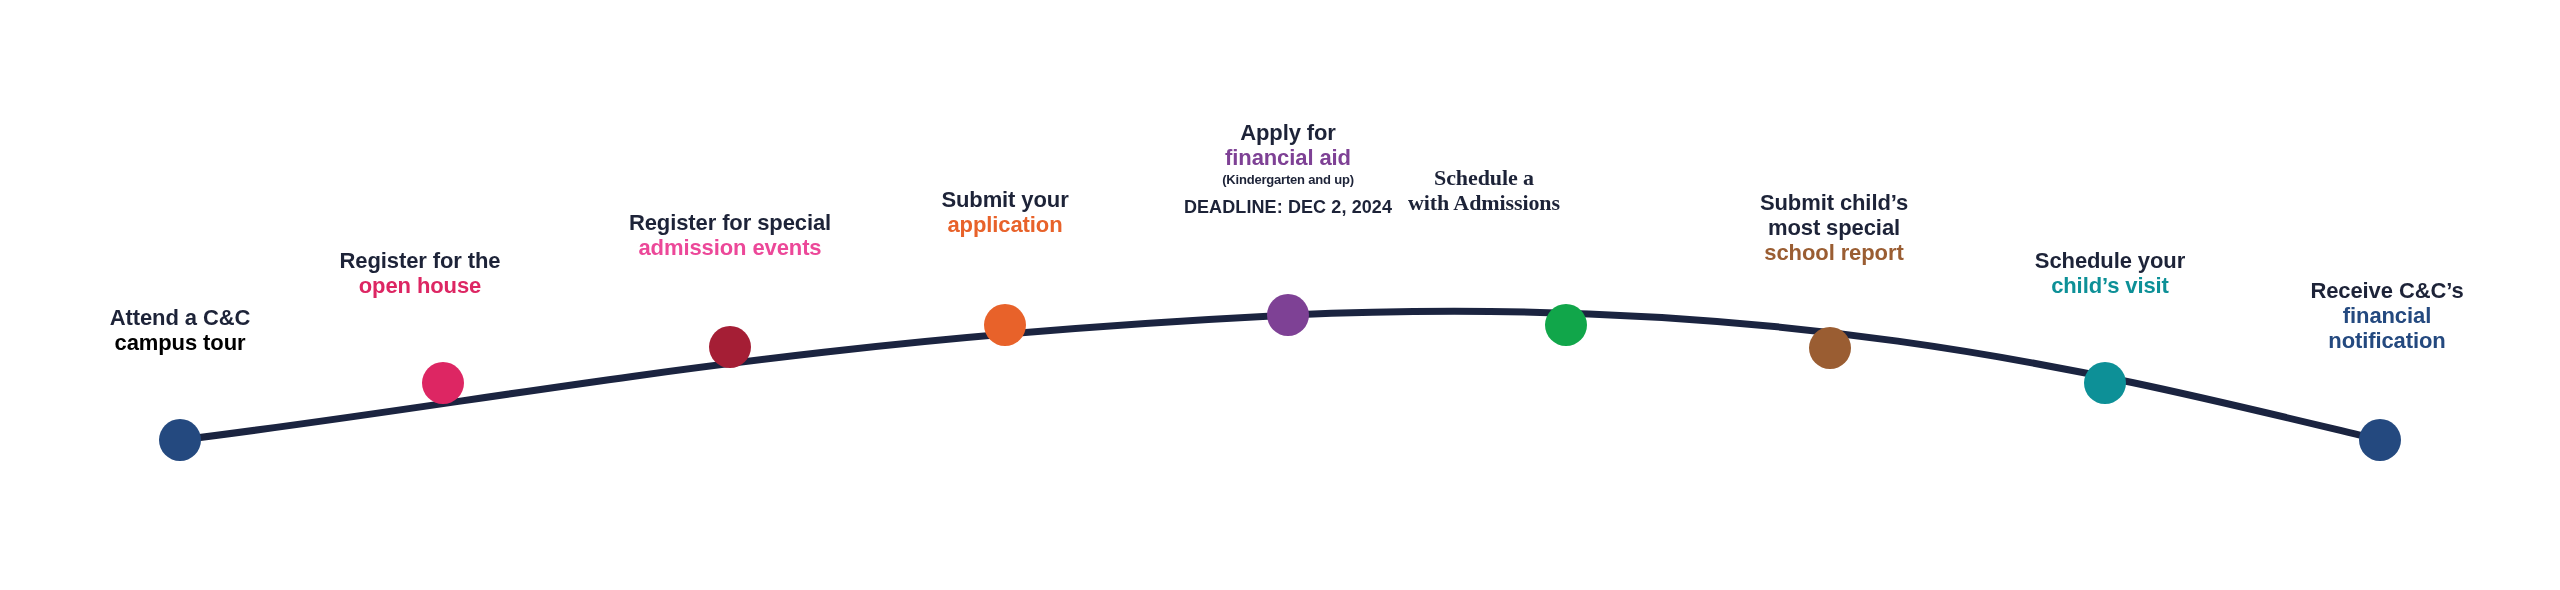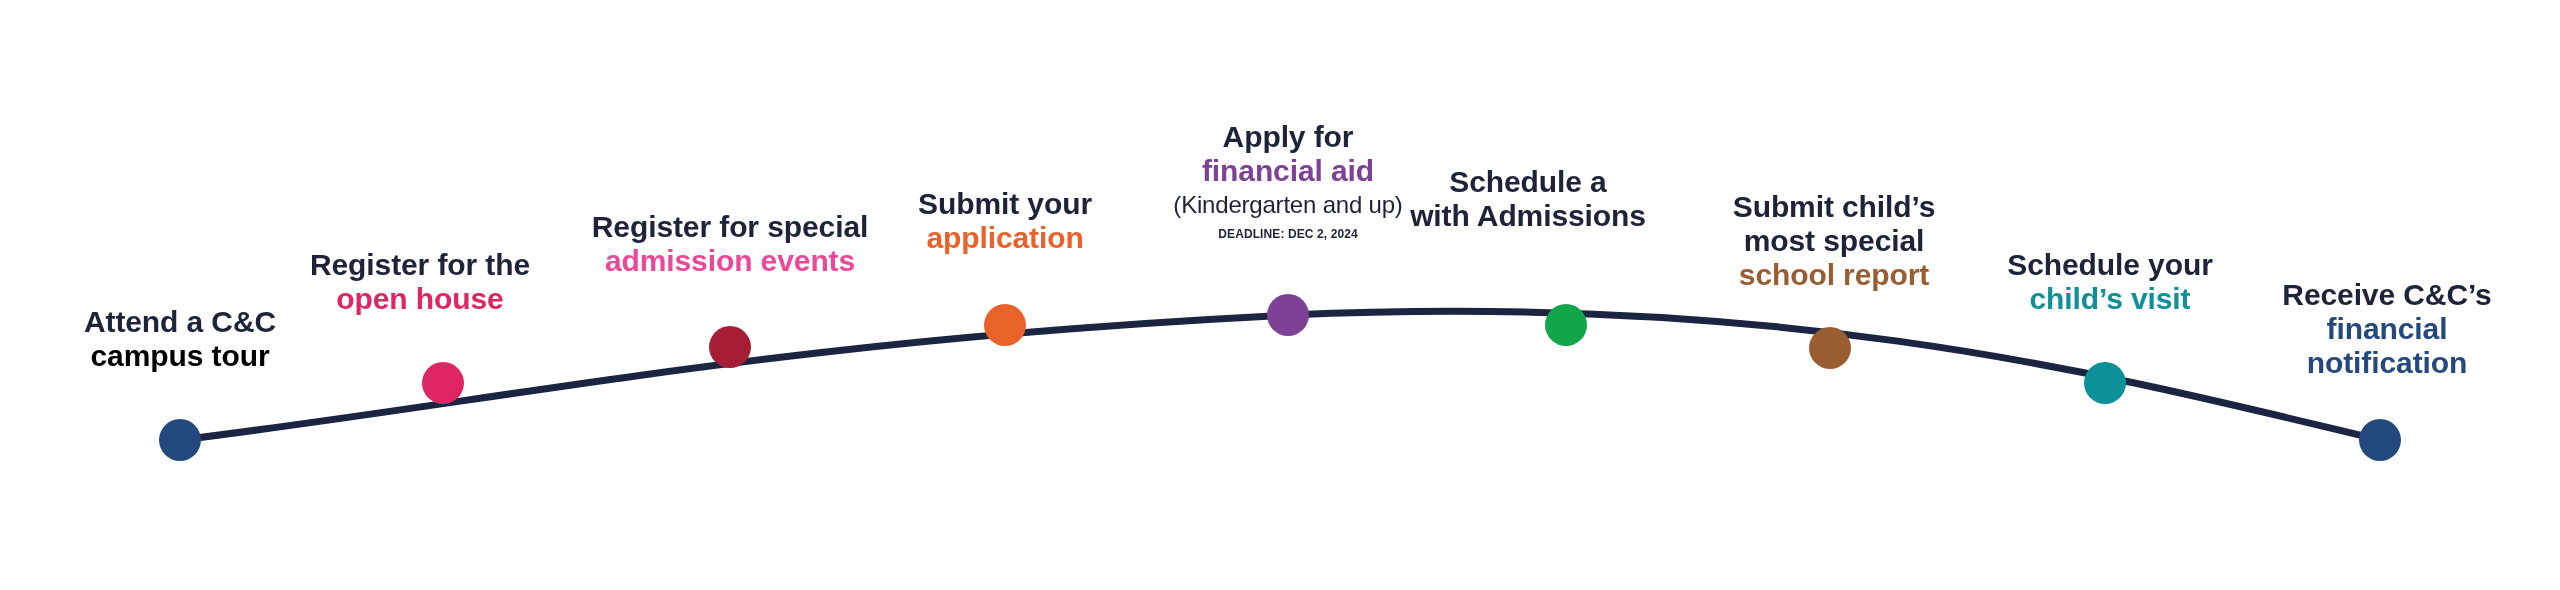--- a/index.html
+++ b/index.html
@@ -28,40 +28,40 @@
   }
   .step {
     position: absolute;
     transform: translateX(-50%);
     text-align: center;
     white-space: nowrap;
     line-height: 1.14;
   }
   .step-line {
     display: block;
-    font-size: 30px;
+    font-size: 22px;
     font-weight: 600;
     color: #1d2338;
     letter-spacing: -0.1px;
   }
   .step-line.accent {
     font-weight: 800;
   }
   .step-note {
     display: block;
-    font-size: 24px;
-    font-weight: 400;
+    font-size: 13px;
+    font-weight: 700;
     color: #1d2338;
     margin-top: 3px;
     letter-spacing: -0.2px;
     text-align: center;
   }
   .step-deadline {
     display: block;
-    font-size: 12px;
+    font-size: 18px;
     font-weight: 800;
     color: #1d2338;
     margin-top: 9px;
     letter-spacing: 0.1px;
   }
   .node-dot {
     position: absolute;
     border-radius: 50%;
     transform: translate(-50%, -50%);
   }
@@ -96,21 +96,21 @@
         <span class="step-line accent" style="color: rgb(232, 98, 42);">application</span>
       </div>
       <div class="node-dot" style="left: 1005px; top: 325px; width: 42px; height: 42px; background: rgb(232, 98, 42);"></div>
       <div class="step" style="left: 1288px; top: 120px;">
         <span class="step-line">Apply for</span>
         <span class="step-line accent" style="color: rgb(126, 65, 149);">financial aid</span>
         <span class="step-note">(Kindergarten and up)</span>
         <span class="step-deadline">DEADLINE: DEC 2, 2024</span>
       </div>
       <div class="node-dot" style="left: 1288px; top: 315px; width: 42px; height: 42px; background: rgb(126, 65, 149);"></div>
-      <div class="step" style="left: 1528px; top: 165px;">
+      <div class="step" style="left: 1484px; top: 165px; font-family: Liberation Serif, serif;">
         <span class="step-line">Schedule a</span>
         <span class="step-line">with Admissions</span>
       </div>
       <div class="node-dot" style="left: 1566px; top: 325px; width: 42px; height: 42px; background: rgb(17, 166, 74);"></div>
       <div class="step" style="left: 1834px; top: 190px;">
         <span class="step-line">Submit child’s</span>
         <span class="step-line">most special</span>
         <span class="step-line accent" style="color: rgb(154, 93, 50);">school report</span>
       </div>
       <div class="node-dot" style="left: 1830px; top: 348px; width: 42px; height: 42px; background: rgb(154, 93, 50);"></div>

